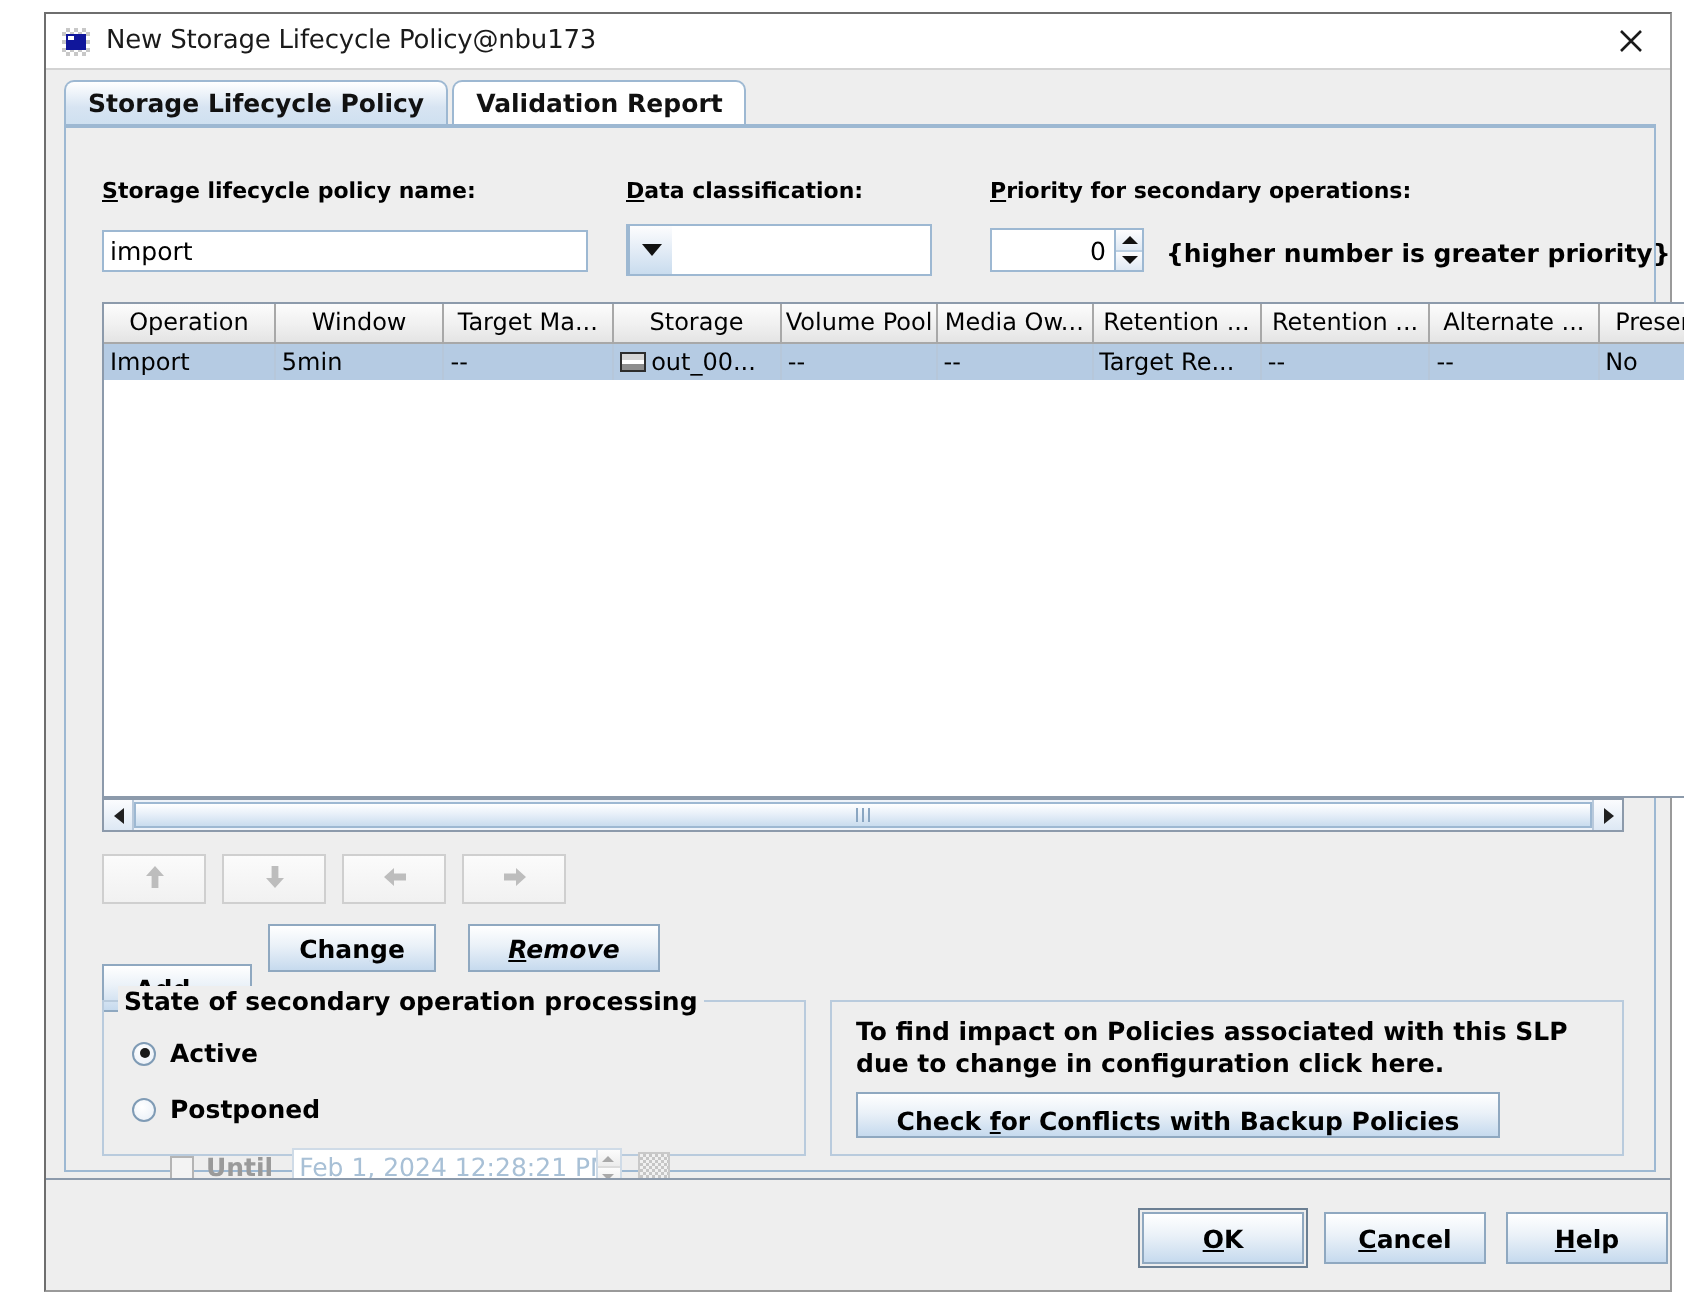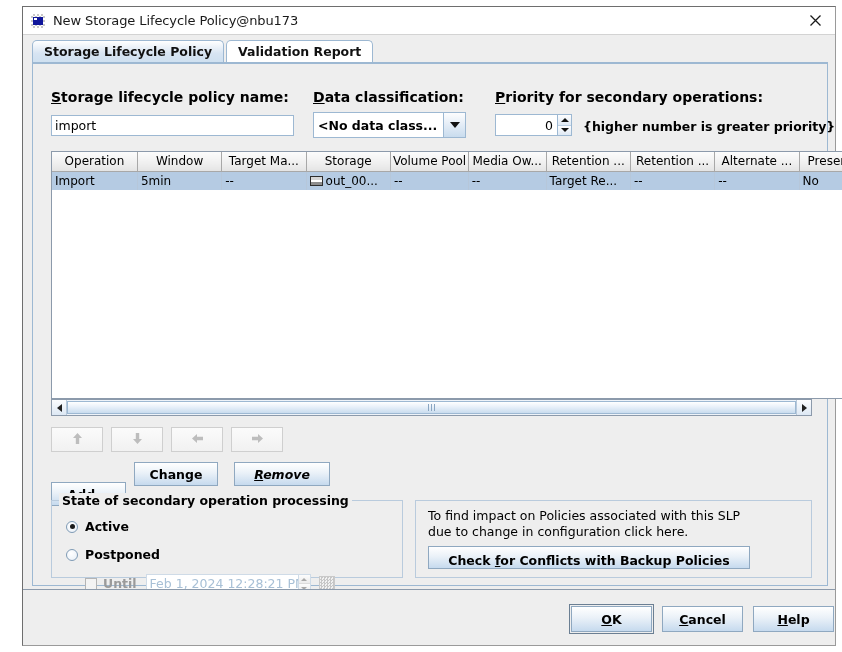--- a/index.html
+++ b/index.html
@@ -90,21 +90,21 @@
   
   .panel {
     position: absolute; left: 9px; top: 56px;
     width: 796px; height: 523px;
     background: #eeeeee;
     border: 1px solid #9db8d2;
   }
   .field-label {
     position: absolute;
     font-weight: bold;
-    font-size: 14px;
+    font-size: 11px;
     white-space: nowrap;
   }
   .field-label u { text-decoration: underline; }
 
   .txtinput {
     position: absolute;
     background: #ffffff;
     border: 1px solid #9db8d2;
     font-family: "DejaVu Sans", "Liberation Sans", sans-serif;
     font-size: 12.5px;
@@ -348,21 +348,21 @@
   .calbtn {
     width: 16px; height: 16px;
     margin-left: 8px;
     background: repeating-conic-gradient(#c6c6c6 0% 25%, #f1f1f1 0% 50%) 0 0/3px 3px;
     border: 1px solid #c9c9c9;
     cursor: pointer; flex: none;
   }
 
   .info-text {
     position: absolute;
-    font-weight: normal;
+    font-weight: bold;
     font-size: 12.5px;
     line-height: 16px;
   }
 
   
   .bottombar {
     position: absolute;
     left: 0; top: 582px;
     width: 812px; height: 56px;
     background: #eeeeee;
@@ -403,21 +403,20 @@
     <div class="field-label" style="left:280px; top:25px;">
       <u>D</u><span>ata classification:</span>
     </div>
     <div class="field-label" style="left:462px; top:25px;">
       <u>P</u><span>riority for secondary operations:</span>
     </div>
 
     <input class="txtinput" style="left: 18px; top: 51px; width: 243px; height: 21px;" value="import">
 
     <div class="combo" style="left:280px; top:48px; width:153px; height:26px;">
-      <div class="combo-text">&lt;No data class...</div>
       <div class="combo-arrow">
           <div class="tri-down"></div>
         </div>
     </div>
 
     <div class="spin-wrap" style="left:462px; top:50px; height:22px;">
       <div class="spin-field">0</div>
       <div class="spin-btns">
         <div class="spin-b">
             <div class="sm-up"></div>

